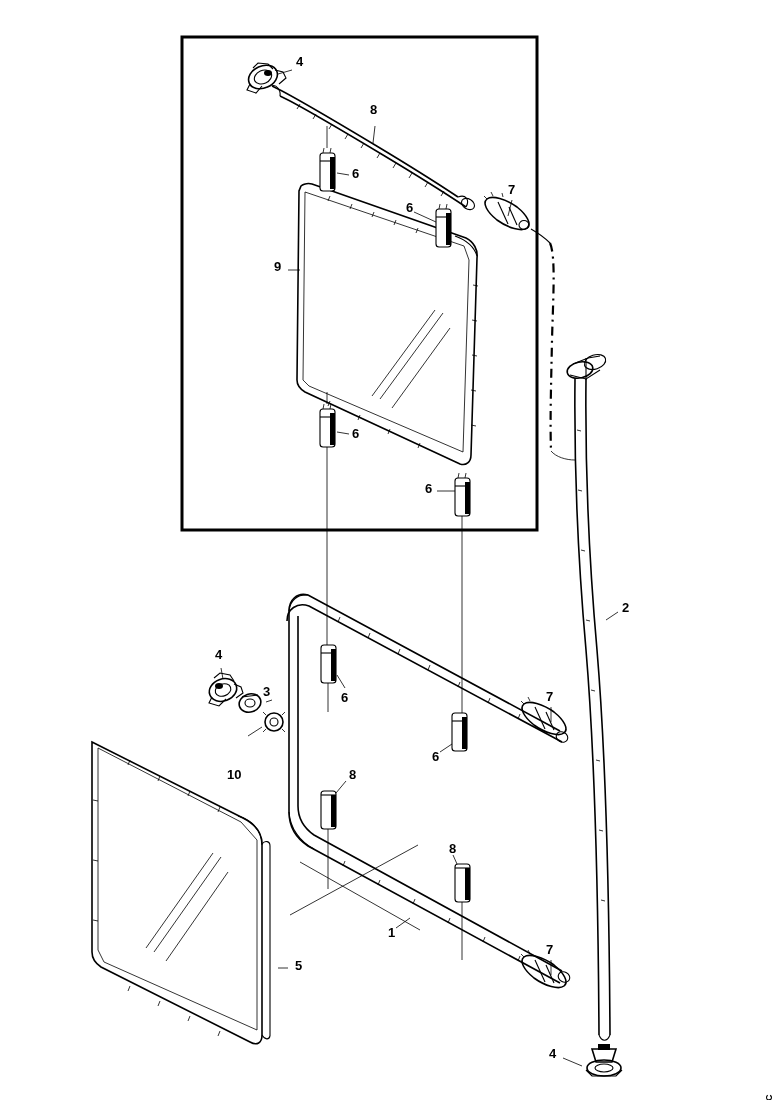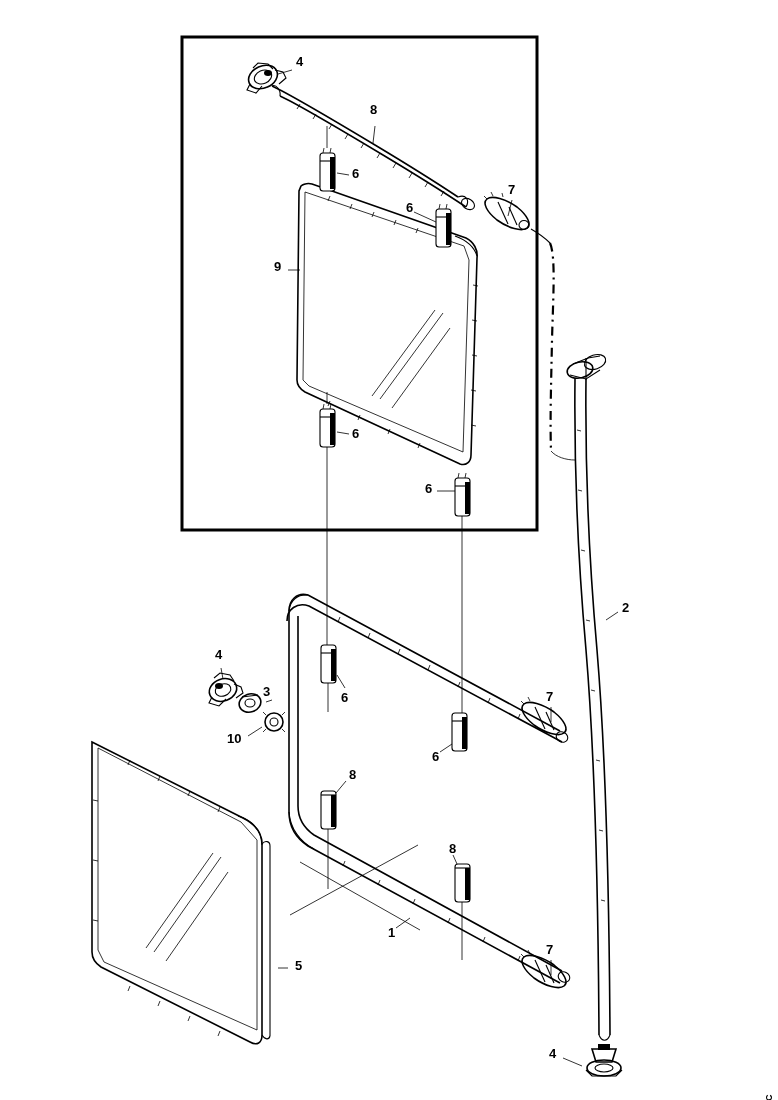--- a/index.html
+++ b/index.html
@@ -402,21 +402,21 @@
   <div class="callout" style="left:370px; top:103px;">8</div>
   <div class="callout" style="left:352px; top:167px;">6</div>
   <div class="callout" style="left:508px; top:183px;">7</div>
   <div class="callout" style="left:406px; top:201px;">6</div>
   <div class="callout" style="left:274px; top:260px;">9</div>
   <div class="callout" style="left:352px; top:427px;">6</div>
   <div class="callout" style="left:425px; top:482px;">6</div>
   <div class="callout" style="left:622px; top:601px;">2</div>
   <div class="callout" style="left:215px; top:648px;">4</div>
   <div class="callout" style="left:263px; top:685px;">3</div>
-  <div class="callout" style="left:227px; top:732px;">10</div>
+  <div class="callout" style="left:227px; top:768px;">10</div>
   <div class="callout" style="left:341px; top:691px;">6</div>
   <div class="callout" style="left:546px; top:690px;">7</div>
   <div class="callout" style="left:432px; top:750px;">6</div>
   <div class="callout" style="left:349px; top:768px;">8</div>
   <div class="callout" style="left:449px; top:842px;">8</div>
   <div class="callout" style="left:388px; top:926px;">1</div>
   <div class="callout" style="left:295px; top:959px;">5</div>
   <div class="callout" style="left:546px; top:943px;">7</div>
   <div class="callout" style="left:549px; top:1047px;">4</div>
 

